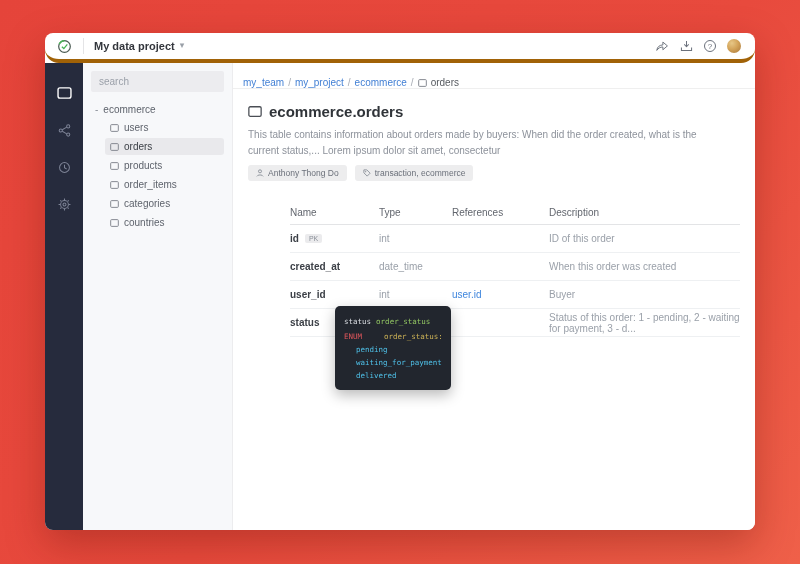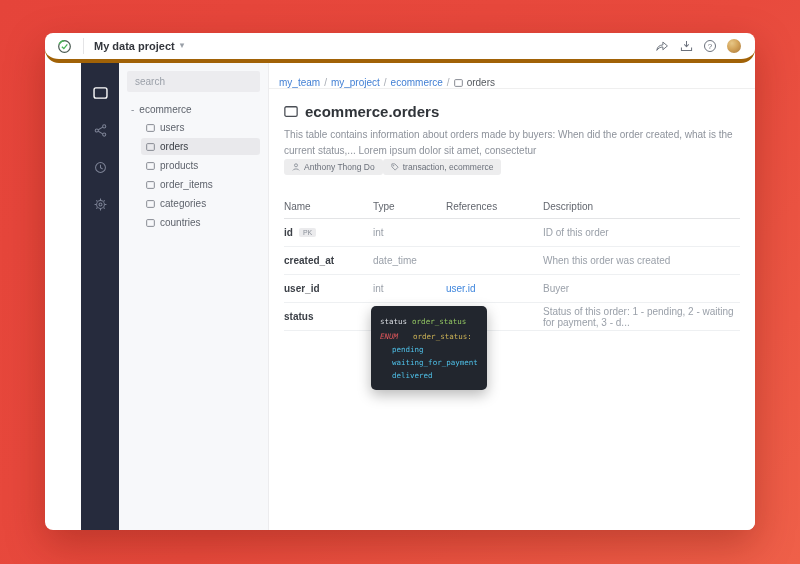--- a/index.html
+++ b/index.html
@@ -20,21 +20,21 @@
   .logo-wrap { width:38px; display:flex; justify-content:center; align-items:center; }
   .topbar-divider { width:1px; height:16px; background:#e4e4e6; }
   .project-switcher { display:flex; align-items:center; gap:5px; margin-left:10px; cursor:pointer; }
   .project-title { font-size:11px; font-weight:700; color:#33363c; }
   .chev { color:#9aa0a8; font-size:9px; line-height:1; transform:translateY(-1px); }
   .topbar-actions { margin-left:auto; display:flex; align-items:center; gap:11px; padding-right:14px; }
   .tb-icon { color:#6b717c; display:flex; align-items:center; }
   .help-circle { width:12px; height:12px; border:1px solid #6b717c; border-radius:50%; font-size:8px; color:#6b717c; display:flex; align-items:center; justify-content:center; }
   .avatar { width:14px; height:14px; border-radius:50%; background:radial-gradient(circle at 35% 30%, #e7c787 0%, #d3a45a 45%, #a8763a 100%); }
   
-  .app-body { flex:1; display:flex; min-height:0;padding-left:36px; }
+  .app-body { flex:1; display:flex; min-height:0; }
   .rail { width:38px; flex:0 0 38px; background:#262b3d; display:flex; flex-direction:column; align-items:center; padding-top:20px; gap:17px; }
   .rail-btn { width:20px; height:20px; display:flex; align-items:center; justify-content:center; color:#7d8396; cursor:pointer; }
   .rail-btn.active { color:#ffffff; }
   
   .tree-panel { width:150px; flex:0 0 150px; background:#f7f8fa; border-right:1px solid #ececee; padding:8px 8px 0 8px; }
   .search-input { width:100%; height:21px; background:#ececef; border:none; border-radius:2px; font-size:10px; color:#44474d; padding:0 8px; font-family:"Liberation Sans",sans-serif; }
   .search-input::placeholder { color:#9ba0a9; }
   .tree { margin-top:10px; font-size:10px; color:#5e636c; }
   .schema-row { display:flex; align-items:center; gap:5px; padding:2px 4px; cursor:pointer; }
   .collapse-glyph { color:#8a8f98; }
@@ -45,43 +45,43 @@
   .main { flex:1; position:relative; background:#fff; min-width:0; }
   .breadcrumb-bar { height:26px; display:flex; align-items:flex-end; padding:0 10px; border-bottom:1px solid #efefef; font-size:10px; gap:4px; }
   .bc-link { color:#417fd4; cursor:pointer; text-decoration:none; }
   .bc-sep { color:#a9adb5; }
   .bc-current { display:flex; align-items:center; gap:4px; color:#55595f; }
   .content { padding:14px 15px 0 15px; }
   .title-row { display:flex; align-items:center; gap:7px; }
   .page-title { font-size:15px; font-weight:700; color:#303439; }
   .title-icon { color:#4a4e55; display:flex; }
   .description { margin-top:7px; max-width:462px; font-size:10px; line-height:1.55; color:#8d929b; }
-  .chips { margin-top:1px; display:flex; }
+  .chips { margin-top:7px; display:flex; gap:8px; }
   .chip { display:flex; align-items:center; gap:4px; background:#ededee; border-radius:3px; padding:3px 8px; font-size:8.5px; color:#6b707a; cursor:pointer; }
   .chip .c-icon { color:#8a8f98; display:flex; }
   
-  .cols-table { margin-top:20px; }
+  .cols-table { margin-top:20px;margin-left:42px; }
   .tr { display:grid; grid-template-columns:89px 73px 97px 1fr; align-items:center; }
   .tr.head { height:24px; border-bottom:1px solid #e3e4e6; color:#62666e; font-size:10px; }
   .tr.row { height:28px; border-bottom:1px solid #eef0f2; font-size:10px; }
   .cell-name { font-weight:700; color:#3c4047; display:flex; align-items:center; gap:6px; }
   .pk-badge { background:#ebebed; border-radius:2px; font-size:7px; color:#8a8f98; padding:1px 4px; font-weight:400; }
   .cell-type, .cell-desc { color:#9aa0a9; }
   .cell-ref a, .ref-link { color:#3f86dd; text-decoration:none; cursor:pointer; font-size:10px; }
   
   .code-tooltip {
     position:absolute; left:102px; top:243px; width:116px;
     background:#22262e; border-radius:5px; padding:9px 9px 8px 9px;
     box-shadow:0 5px 14px rgba(0,0,0,.28);
     font-family:"DejaVu Sans Mono", monospace; font-size:7.5px; line-height:13px;
     white-space:nowrap;
   }
   .tok-plain { color:#dcdfe4; margin-right:5px; }
   .tok-green { color:#93c763; }
-  .tok-red { color:#e0565b; margin-right:15px;font-style:italic; }
+  .tok-red { color:#e0565b; margin-right:22px; }
   .tok-yellow { color:#cdb356; }
   .tok-cyan { color:#4fc1e9; }
   .tt-indent { padding-left:12px; }
   .tt-gap { margin-top:2px; }
   svg { display:block; }
 </style>
 </head>
 <body>
 
 <div class="window">

